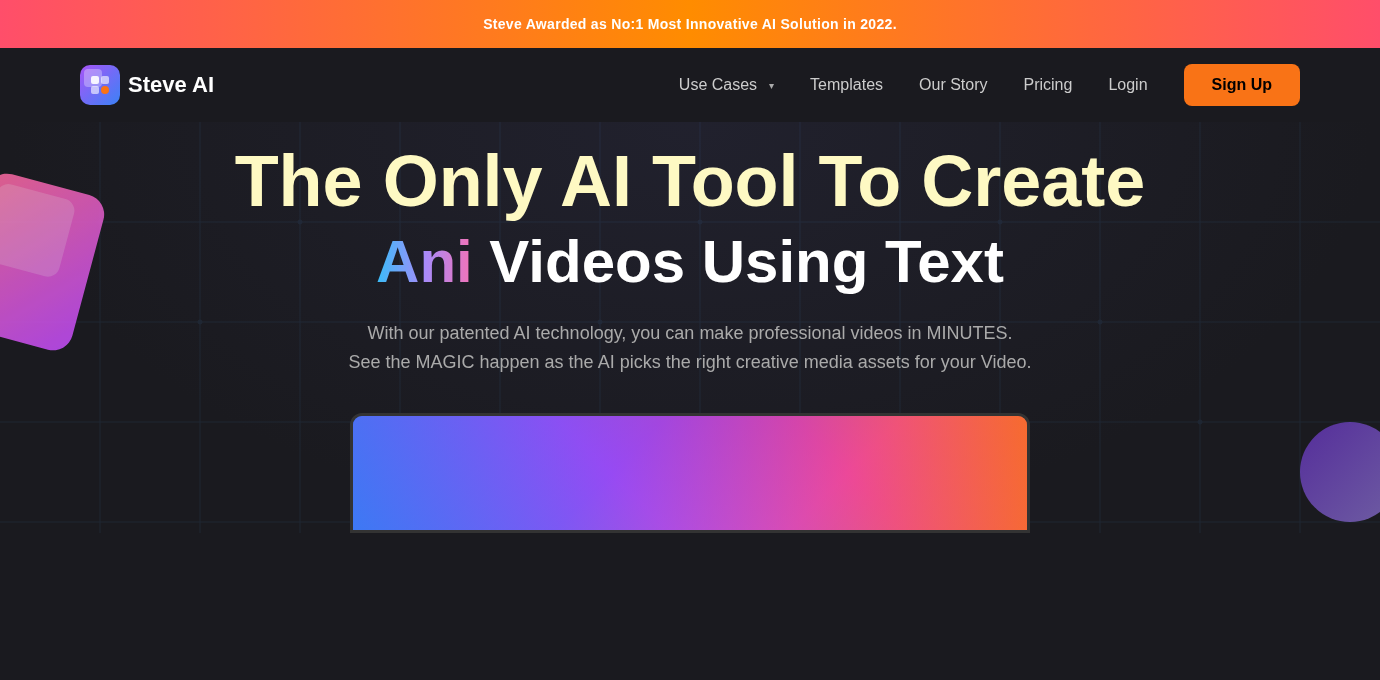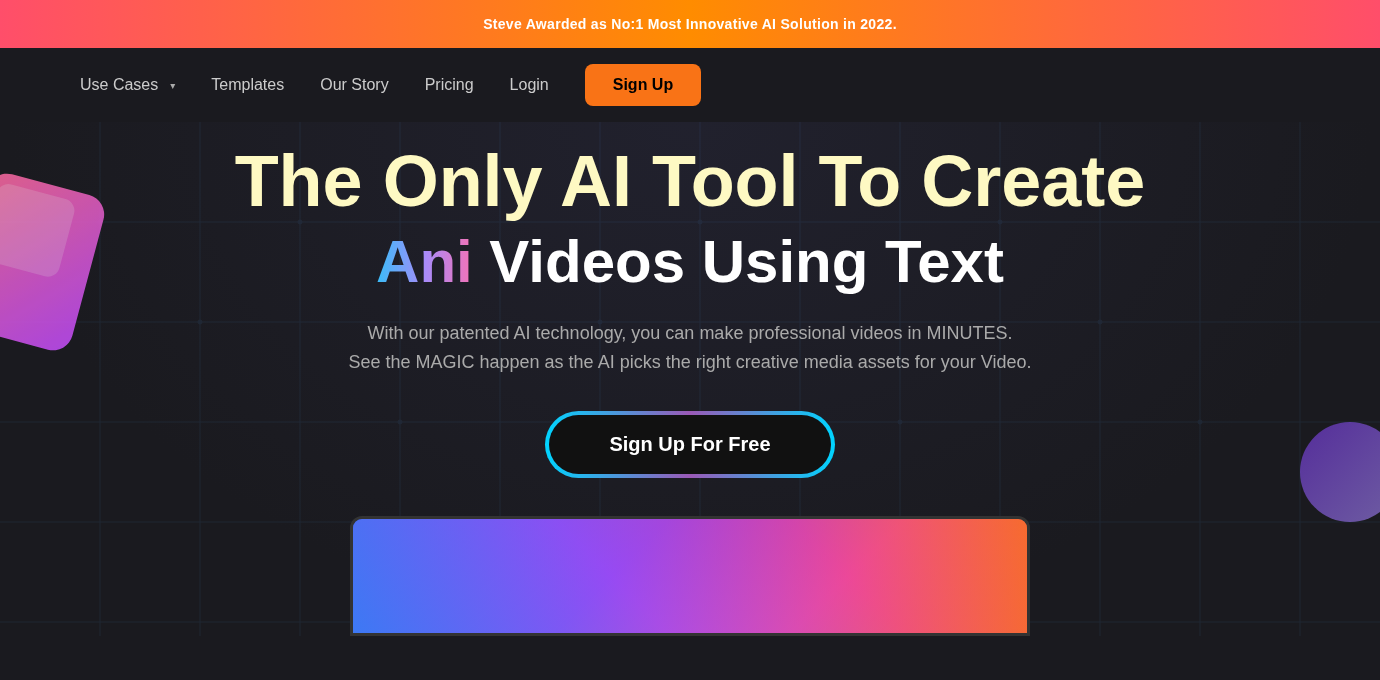--- a/index.html
+++ b/index.html
@@ -269,20 +269,31 @@
     }
   </style>
 </head>
 <body>
 
 <div class="announcement-bar">
   <span>Steve Awarded as No:1 Most Innovative AI Solution in 2022.</span>
 </div>
 
 <nav class="navbar">
+  <div class="logo-wrapper">
+    <div class="logo-icon">
+      <svg width="24" height="24" viewBox="0 0 24 24" fill="none" style="position:relative;z-index:1;">
+        <rect x="3" y="3" width="8" height="8" rx="2" fill="white" opacity="0.9"></rect>
+        <rect x="13" y="3" width="8" height="8" rx="2" fill="white" opacity="0.6"></rect>
+        <rect x="3" y="13" width="8" height="8" rx="2" fill="white" opacity="0.6"></rect>
+        <circle cx="17" cy="17" r="4" fill="#f97316"></circle>
+      </svg>
+    </div>
+    <span class="logo-text">Steve AI</span>
+  </div>
 
   <div class="nav-links">
     <a class="nav-item">
       <span>Use Cases</span>
       <span class="nav-chevron">▾</span>
     </a>
     <a class="nav-item">
       <span>Templates</span>
     </a>
     <a class="nav-item">
@@ -350,23 +361,20 @@
     <span class="ani-gradient">Ani</span><span> Videos Using Text</span>
   </div>
 
   
   <div class="hero-subtitle">
     <span>With our patented AI technology, you can make professional videos in MINUTES.</span><br>
     <span>See the MAGIC happen as the AI picks the right creative media assets for your Video.</span>
   </div>
 
   
-  <div class="cta-wrapper">
-    <button class="cta-button">Sign Up For Free</button>
-  </div>
 
   
   <div class="video-preview">
     <div class="video-frame">
       <div class="video-frame-inner"></div>
     </div>
   </div>
 </section>
 
 </body></html>

